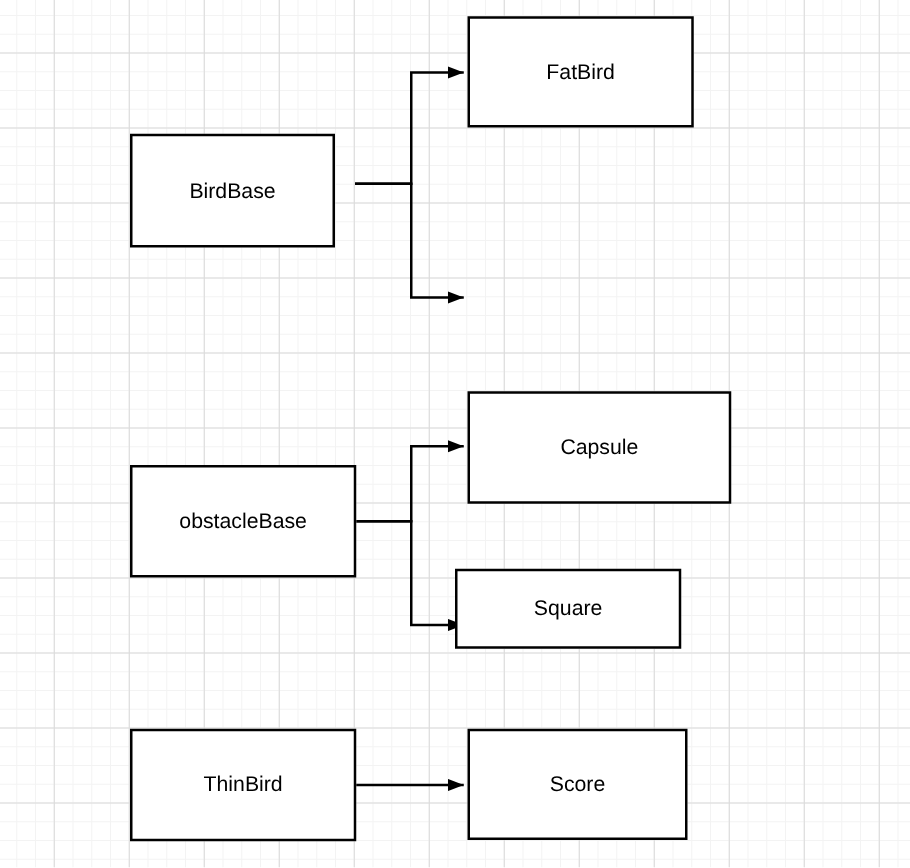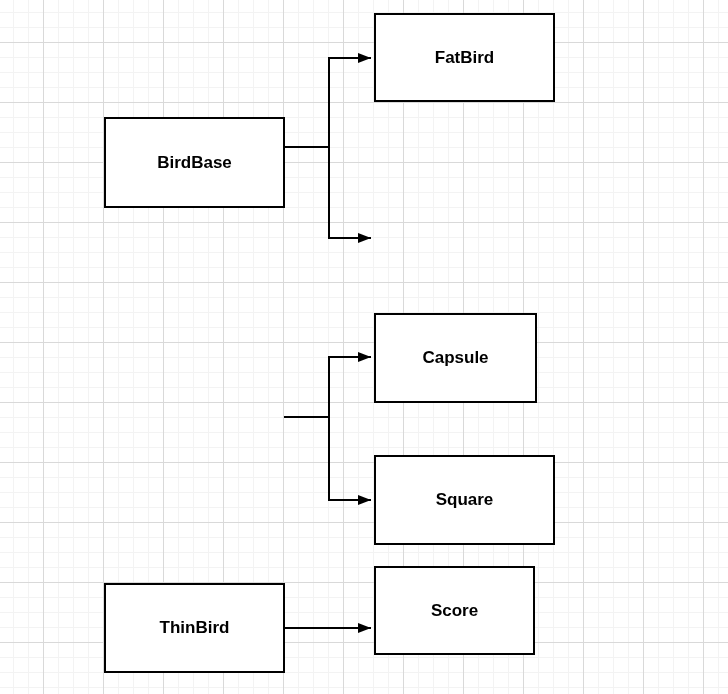--- a/index.html
+++ b/index.html
@@ -39,36 +39,35 @@
   }
   .node {
     position: absolute;
     box-sizing: border-box;
     background: #ffffff;
     border: 2px solid #000000;
     display: flex;
     align-items: center;
     justify-content: center;
     z-index: 2;
-    font-weight: bold;
   }
   .node-label {
     font-size: 17px;
     color: #000000;
     white-space: nowrap;
     text-align: center;
   }
   .n-fatbird      { left: 374px; top: 13px;  width: 181px; height: 89px; }
-  .n-birdbase     { left: 104px; top: 117px; width: 181px; height: 91px; }
+  .n-birdbase     { left: 104px; top: 107px; width: 164px; height: 91px; }
   .n-thinbird     { left: 374px; top: 192px; width: 181px; height: 91px; }
-  .n-capsule      { left: 374px; top: 313px; width: 163px; height: 90px; }
+  .n-capsule      { left: 374px; top: 313px; width: 211px; height: 90px; }
   .n-obstaclebase { left: 104px; top: 372px; width: 181px; height: 90px; }
-  .n-square       { left: 374px; top: 455px; width: 181px; height: 90px; }
+  .n-square       { left: 364px; top: 455px; width: 181px; height: 64px; }
   .n-gamemager    { left: 104px; top: 583px; width: 181px; height: 90px; }
-  .n-score        { left: 374px; top: 566px; width: 161px; height: 89px; }
+  .n-score        { left: 374px; top: 583px; width: 176px; height: 89px; }
 </style>
 </head>
 <body>
 
 <div class="canvas">
 
   <svg class="edge-layer" width="728" height="694" viewBox="0 0 728 694" xmlns="http://www.w3.org/2000/svg">
     <defs>
       <marker id="arrow" markerUnits="userSpaceOnUse" markerWidth="14" markerHeight="10" refX="13" refY="5" orient="auto">
         <path d="M0,0 L13,5 L0,10 Z" fill="#000000"></path>
@@ -87,20 +86,23 @@
 
   <div class="node n-birdbase">
     <span class="node-label">BirdBase</span>
   </div>
 
 
   <div class="node n-capsule">
     <span class="node-label">Capsule</span>
   </div>
 
+  <div class="node n-obstaclebase">
+    <span class="node-label">obstacleBase</span>
+  </div>
 
   <div class="node n-square">
     <span class="node-label">Square</span>
   </div>
 
   <div class="node n-gamemager">
     <span class="node-label">ThinBird</span>
   </div>
 
   <div class="node n-score">

